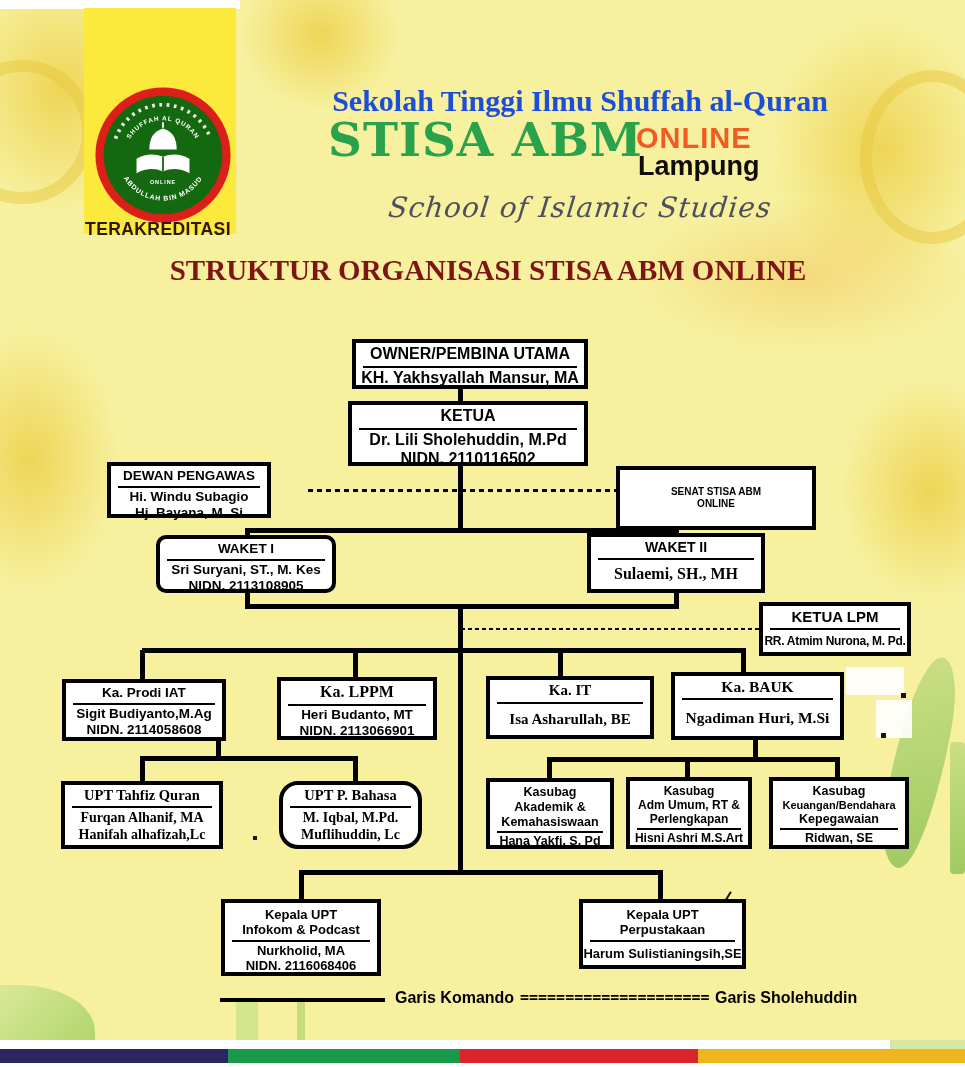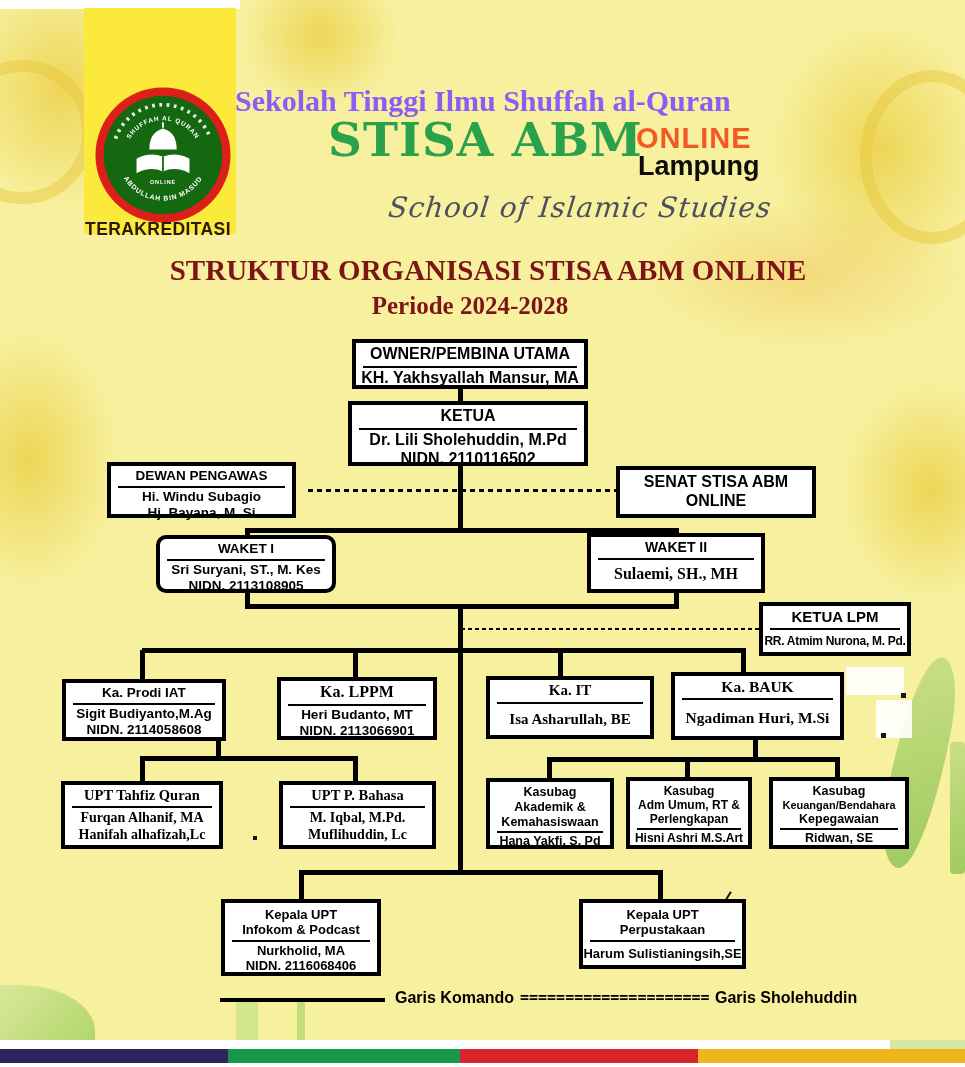--- a/index.html
+++ b/index.html
@@ -9,22 +9,22 @@
   .blob{position:absolute;background:radial-gradient(closest-side,rgba(234,204,62,.75),rgba(234,204,62,0));}
   .ring{position:absolute;border-radius:50%;border:12px solid rgba(231,198,58,.45);}
   .leaf{position:absolute;background:linear-gradient(160deg,#c3dc80,#8fc455);opacity:.85;}
   .whitepatch{position:absolute;background:#fff;opacity:.9;}
   .dot{position:absolute;background:#141414;}
   
   .logo-panel{position:absolute;left:84px;top:8px;width:152px;height:226px;background:#fbe93c;}
   .topwhite{position:absolute;left:0;top:0;width:240px;height:9px;background:#fff;}
   .accredit{position:absolute;left:68px;top:219px;width:180px;text-align:center;
             font-size:17.5px;font-weight:800;color:#2a190b;letter-spacing:.4px;}
-  .inst{position:absolute;left:235px;top:84px;width:690px;text-align:left;
-        font-family:"Liberation Serif",serif;font-weight:bold;font-size:30px;color:#8b5cf6;}
+  .inst{position:absolute;left:235px;top:84px;width:690px;text-align:center;
+        font-family:"Liberation Serif",serif;font-weight:bold;font-size:30px;color:#1d4ed8;}
   .brand{position:absolute;left:328px;top:112px;font-family:"DejaVu Serif",serif;
          font-weight:bold;font-size:47px;color:#2aa24b;letter-spacing:1px;}
   .brand-online{position:absolute;left:636px;top:122px;font-size:29px;font-weight:800;
                 color:#f15a22;letter-spacing:1px;}
   .brand-region{position:absolute;left:638px;top:151px;font-size:27px;font-weight:800;color:#0f0c09;}
   .tagline{position:absolute;left:235px;top:191px;width:690px;text-align:center;
            font-family:"DejaVu Serif",serif;font-style:italic;font-size:28px;color:#4c4f5e;
            letter-spacing:1px;transform:skewX(-6deg);}
   .mtitle1{position:absolute;left:128px;top:254px;width:720px;text-align:center;
            font-family:"Liberation Serif",serif;font-weight:bold;font-size:29px;color:#7d1416;}
@@ -103,21 +103,20 @@
   </svg>
 
   <div class="accredit">TERAKREDITASI</div>
   <div class="inst">Sekolah Tinggi Ilmu Shuffah al-Quran</div>
   <div class="brand">STISA ABM</div>
   <div class="brand-online">ONLINE</div>
   <div class="brand-region">Lampung</div>
   <div class="tagline">School of Islamic Studies</div>
 
   <div class="mtitle1">STRUKTUR ORGANISASI STISA ABM ONLINE</div>
-  <div class="mtitle2">Periode 2024-2028</div>
 
   <div class="vl" style="left:458px;top:388px;height:14px;"></div>
   <div class="vl" style="left:458px;top:466px;height:67px;"></div>
   <div class="dash" style="left:308px;top:489px;width:308px;"></div>
   <div class="hl" style="left:245px;top:528px;width:434px;"></div>
   <div class="vl" style="left:245px;top:530px;height:6px;"></div>
   <div class="vl" style="left:674px;top:530px;height:5px;"></div>
   <div class="vl" style="left:245px;top:593px;height:15px;"></div>
   <div class="vl" style="left:674px;top:593px;height:15px;"></div>
   <div class="hl" style="left:245px;top:604px;width:434px;"></div>
@@ -149,29 +148,29 @@
   </div>
 
   <div class="node" style="left:348px;top:401px;width:240px;height:65px;font-size:16px;">
     <div class="n-hdg">KETUA</div>
     <div class="n-bdy">
       <div>Dr. Lili Sholehuddin, M.Pd</div>
       <div>NIDN. 2110116502</div>
     </div>
   </div>
 
-  <div class="node" style="left:107px;top:462px;width:189px;height:56px;font-size:13.5px;">
+  <div class="node" style="left:107px;top:462px;width:164px;height:56px;font-size:13.5px;">
     <div class="n-hdg">DEWAN PENGAWAS</div>
     <div class="n-bdy">
       <div>Hi. Windu Subagio</div>
       <div>Hj. Bayana, M. Si</div>
     </div>
   </div>
 
-  <div class="node" style="left:616px;top:466px;width:200px;height:52px;font-size:16px;">
+  <div class="node" style="left:616px;top:466px;width:200px;height:64px;font-size:10px;">
     <div class="n-hdg no-u">
       <div>SENAT STISA ABM</div>
       <div>ONLINE</div>
     </div>
   </div>
 
   <div class="node" style="left:156px;top:535px;width:180px;height:58px;font-size:13.5px;border-radius:10px;">
     <div class="n-hdg">WAKET I</div>
     <div class="n-bdy">
       <div>Sri Suryani, ST., M. Kes</div>
@@ -224,21 +223,21 @@
   </div>
 
   <div class="node serif" style="left:61px;top:781px;width:162px;height:68px;font-size:14px;">
     <div class="n-hdg" style="font-size:14.5px;">UPT Tahfiz Quran</div>
     <div class="n-bdy">
       <div>Furqan Alhanif, MA</div>
       <div>Hanifah alhafizah,Lc</div>
     </div>
   </div>
 
-  <div class="node serif" style="left:279px;top:781px;width:157px;height:68px;font-size:14px;">
+  <div class="node serif" style="left:279px;top:781px;width:143px;height:68px;font-size:14px;border-radius:19px;">
     <div class="n-hdg" style="font-size:14.5px;">UPT P. Bahasa</div>
     <div class="n-bdy">
       <div>M. Iqbal, M.Pd.</div>
       <div>Muflihuddin, Lc</div>
     </div>
   </div>
 
   <div class="node" style="left:486px;top:778px;width:128px;height:71px;font-size:12.5px;">
     <div class="n-hdg" style="padding-top:3px;">
       <div>Kasubag</div>

